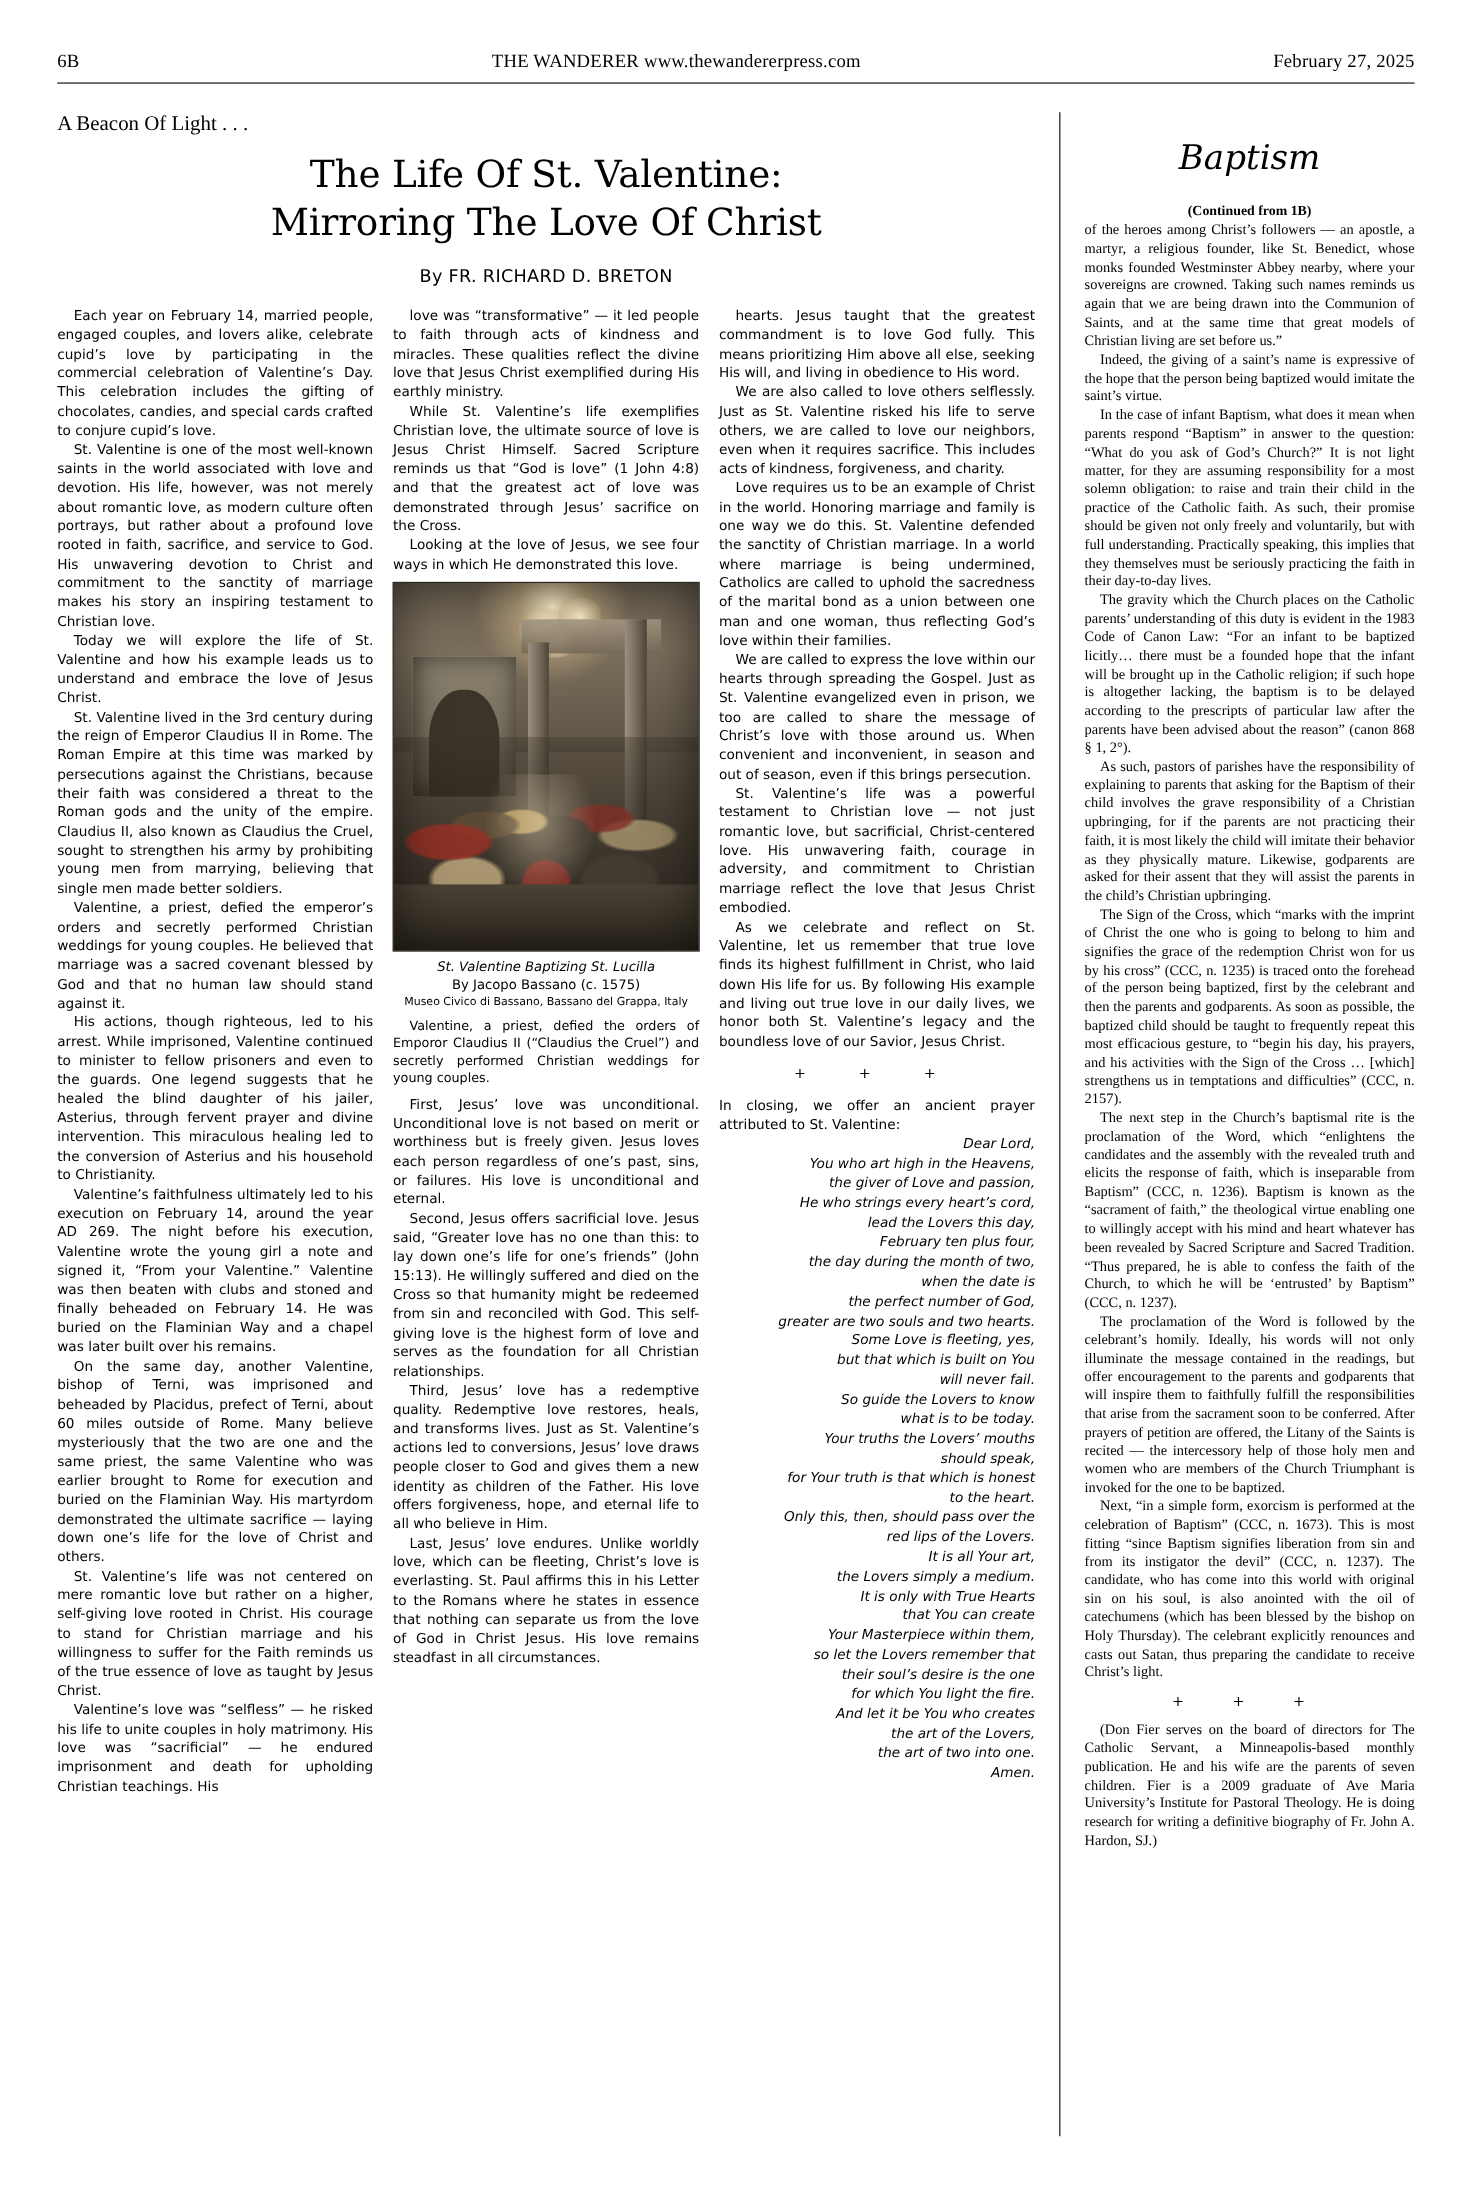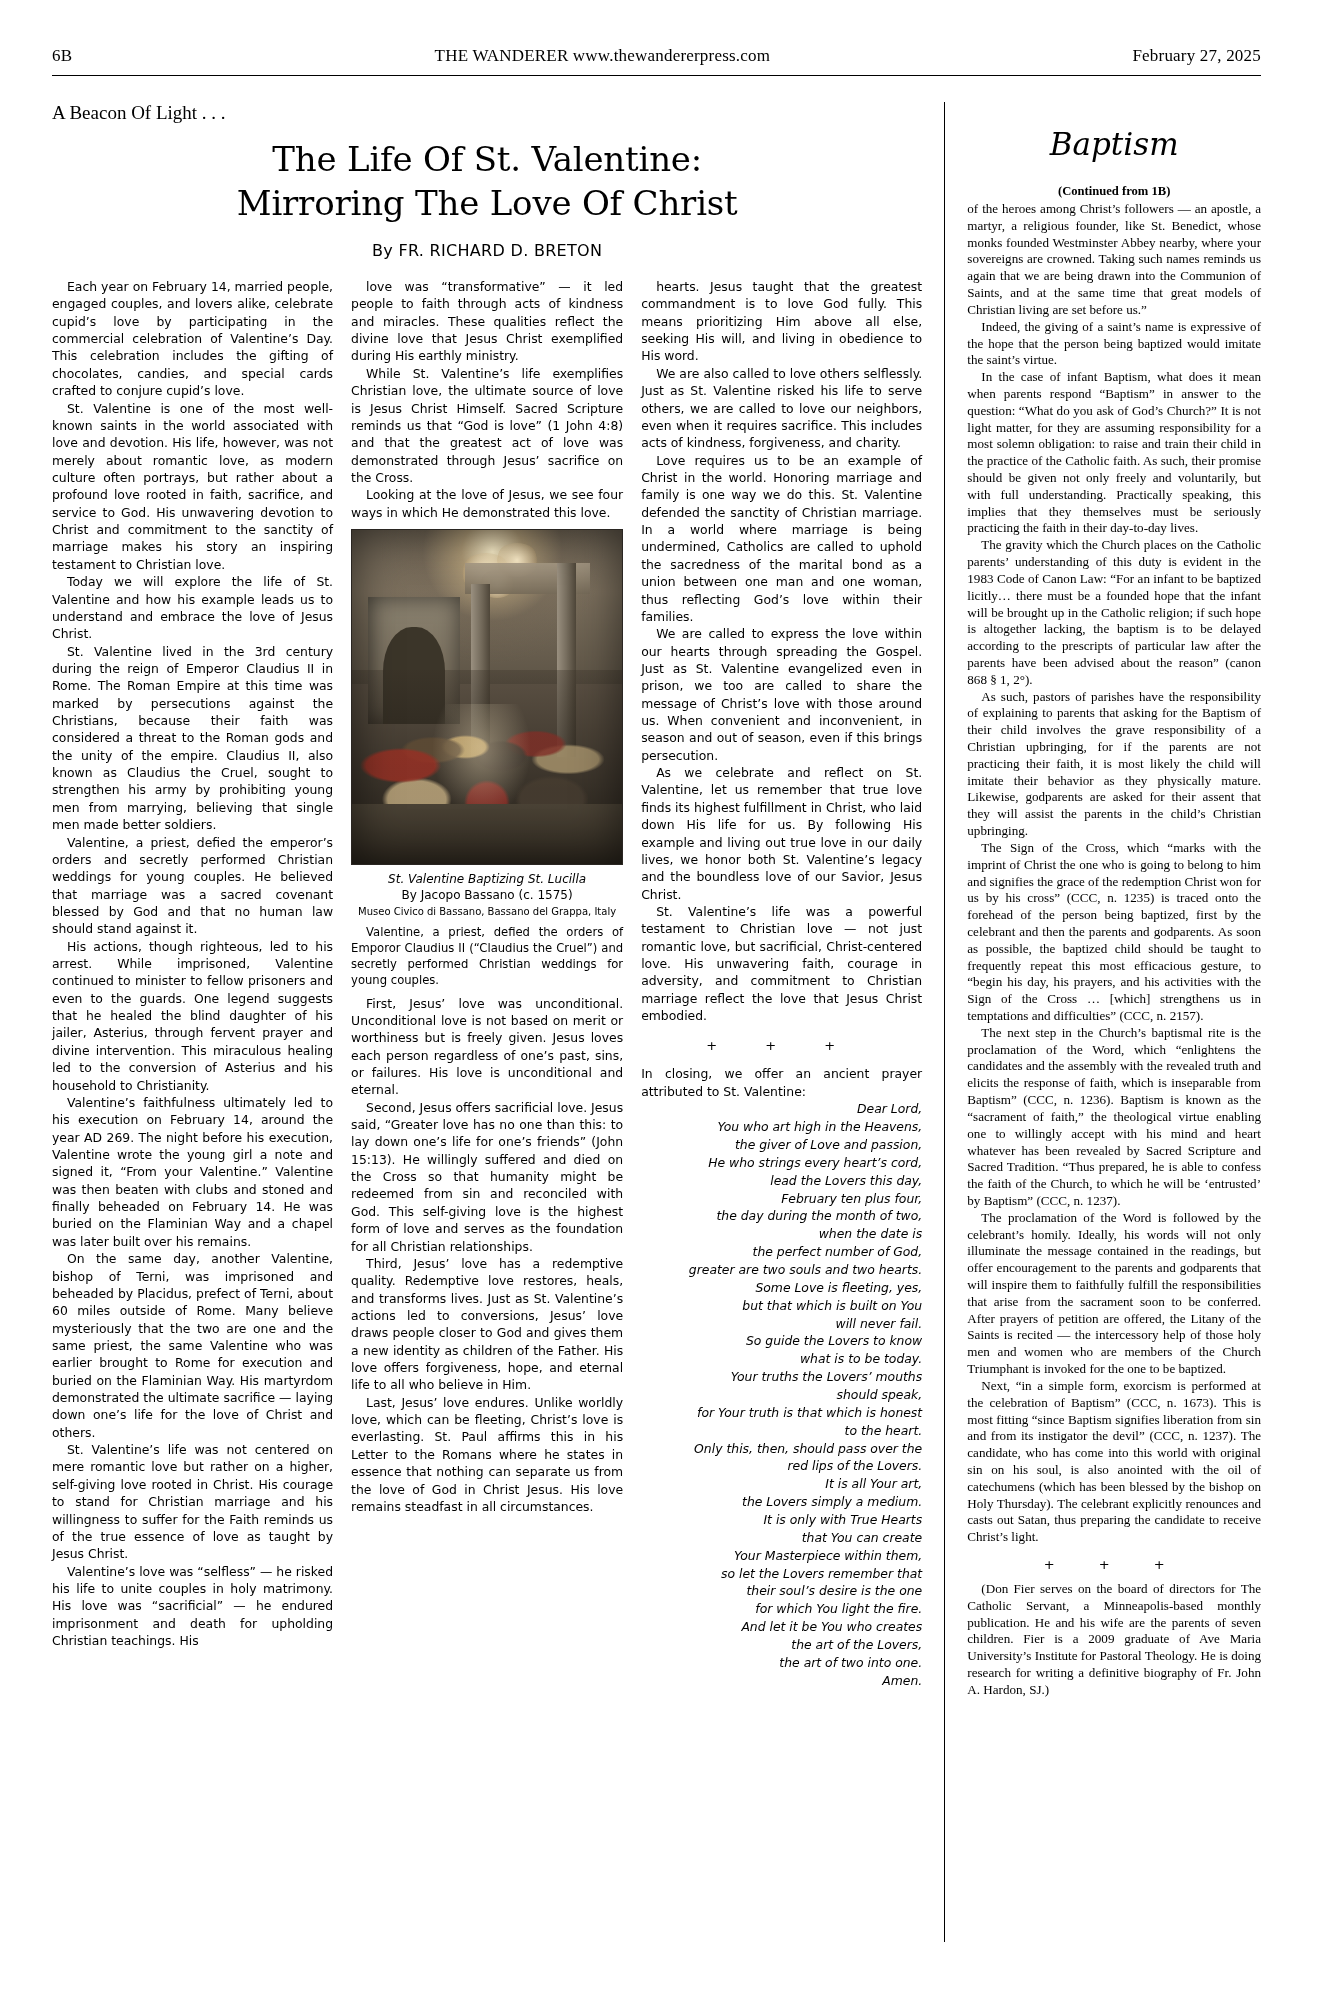--- a/index.html
+++ b/index.html
@@ -10,21 +10,21 @@
     font-family: "Liberation Serif", serif;
     color: #000000;
     position: relative;
     overflow: hidden;
   }
 
   .page {
     position: absolute;
     left: 0; top: 0;
     width: 1338px; height: 1999px;
-    padding: 46px 77px 20px 52px;
+    padding: 46px 52px 20px 52px;
   }
 
   
   .masthead {
     display: flex;
     align-items: baseline;
     justify-content: space-between;
     font-size: 17px;
     letter-spacing: .2px;
   }
@@ -319,22 +319,22 @@
           <p>Second, Jesus offers sacrificial love. Jesus said, “Greater love has no one than this: to lay down one’s life for one’s friends” (John 15:13). He willingly suffered and died on the Cross so that humanity might be redeemed from sin and reconciled with God. This self-giving love is the highest form of love and serves as the foundation for all Christian relationships.</p>
           <p>Third, Jesus’ love has a redemptive quality. Redemptive love restores, heals, and transforms lives. Just as St. Valentine’s actions led to conversions, Jesus’ love draws people closer to God and gives them a new identity as children of the Father. His love offers forgiveness, hope, and eternal life to all who believe in Him.</p>
           <p>Last, Jesus’ love endures. Unlike worldly love, which can be fleeting, Christ’s love is everlasting. St. Paul affirms this in his Letter to the Romans where he states in essence that nothing can separate us from the love of God in Christ Jesus. His love remains steadfast in all circumstances.</p>
         </div>
 
         <div class="col">
           <p>hearts. Jesus taught that the greatest commandment is to love God fully. This means prioritizing Him above all else, seeking His will, and living in obedience to His word.</p>
           <p>We are also called to love others selflessly. Just as St. Valentine risked his life to serve others, we are called to love our neighbors, even when it requires sacrifice. This includes acts of kindness, forgiveness, and charity.</p>
           <p>Love requires us to be an example of Christ in the world. Honoring marriage and family is one way we do this. St. Valentine defended the sanctity of Christian marriage. In a world where marriage is being undermined, Catholics are called to uphold the sacredness of the marital bond as a union between one man and one woman, thus reflecting God’s love within their families.</p>
           <p>We are called to express the love within our hearts through spreading the Gospel. Just as St. Valentine evangelized even in prison, we too are called to share the message of Christ’s love with those around us. When convenient and inconvenient, in season and out of season, even if this brings persecution.</p>
+          <p>St. Valentine’s life was a powerful testament to Christian love — not just romantic love, but sacrificial, Christ-centered love. His unwavering faith, courage in adversity, and commitment to Christian marriage reflect the love that Jesus Christ embodied.</p>
           <p>As we celebrate and reflect on St. Valentine, let us remember that true love finds its highest fulfillment in Christ, who laid down His life for us. By following His example and living out true love in our daily lives, we honor both St. Valentine’s legacy and the boundless love of our Savior, Jesus Christ.</p>
-          <p>St. Valentine’s life was a powerful testament to Christian love — not just romantic love, but sacrificial, Christ-centered love. His unwavering faith, courage in adversity, and commitment to Christian marriage reflect the love that Jesus Christ embodied.</p>
 
           <div class="dingbats">+    +    +</div>
 
           <p class="noind">In closing, we offer an ancient prayer attributed to St. Valentine:</p>
 
           <div class="prayer">
             <div>Dear Lord,</div>
             <div>You who art high in the Heavens,</div>
             <div>the giver of Love and passion,</div>
             <div>He who strings every heart’s cord,</div>

